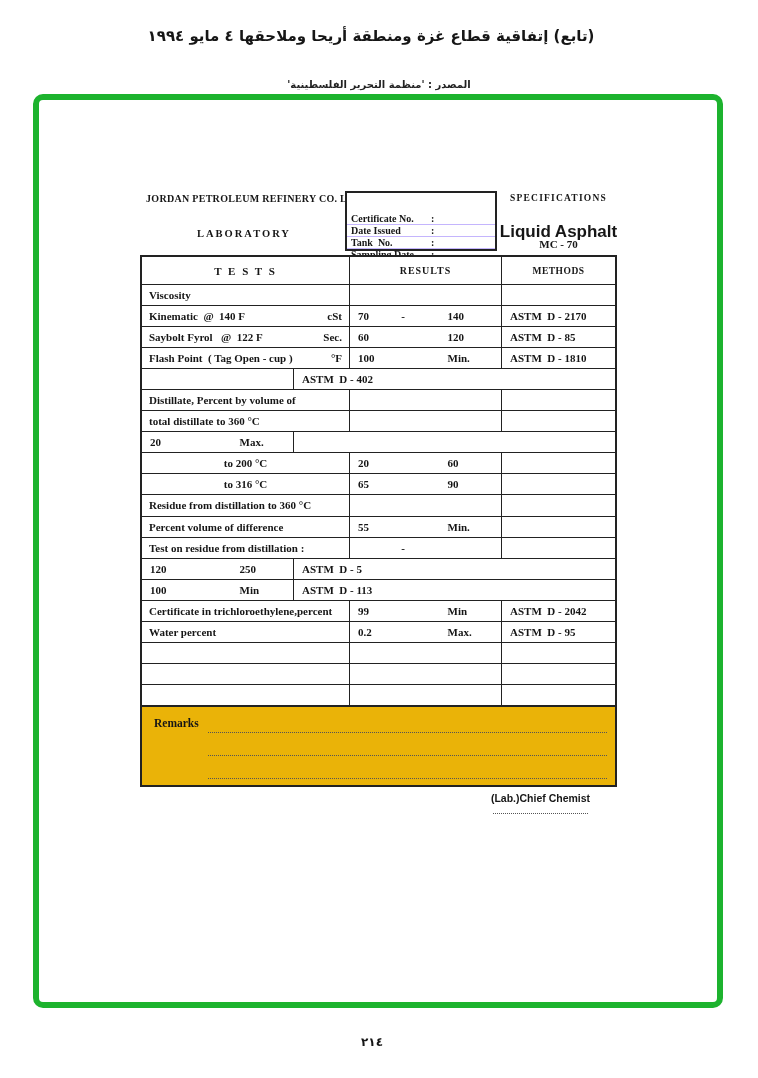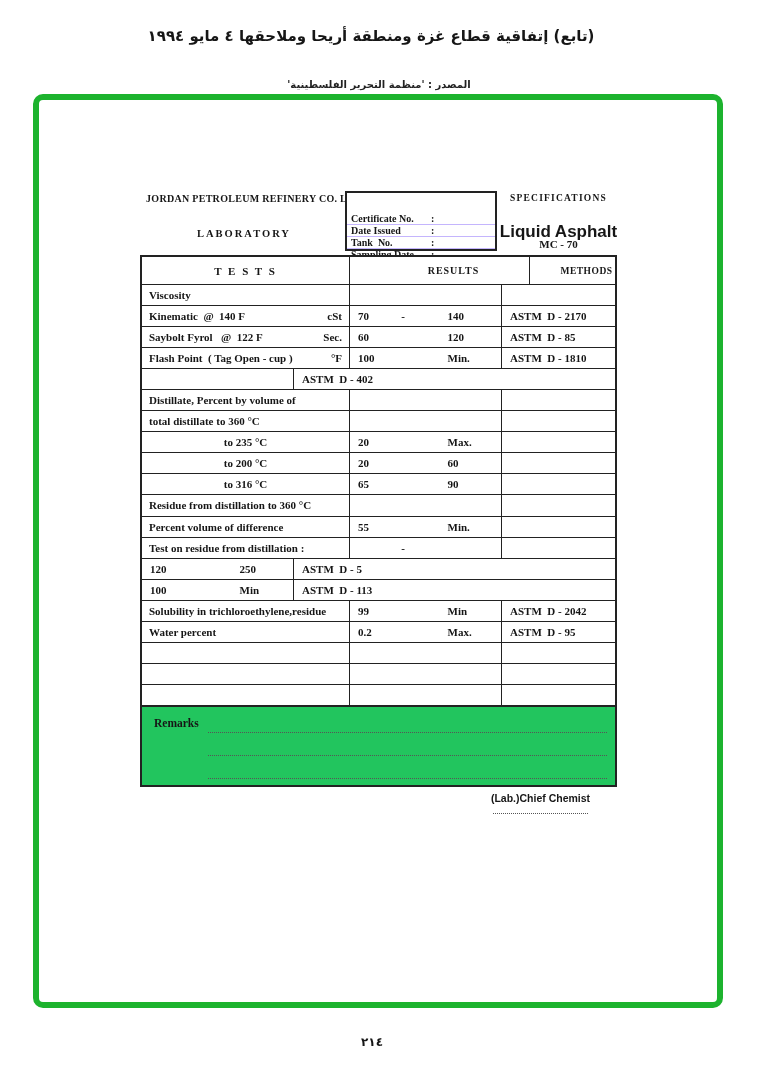--- a/index.html
+++ b/index.html
@@ -30,41 +30,41 @@
 
   .spec-head { position: absolute; left: 500px; top: 193px; width: 117px; text-align: center;
                font-weight: bold; font-size: 9.5px; letter-spacing: 1.2px; }
   .spec-product { position: absolute; left: 492px; top: 222px; width: 133px; text-align: center;
                   font-weight: bold; font-size: 17px; font-family: "Liberation Sans", sans-serif; }
   .spec-grade { position: absolute; left: 492px; top: 238px; width: 133px; text-align: center;
                 font-weight: bold; font-size: 11px; }
 
   .table { position: absolute; left: 140px; top: 255px; width: 477px; height: 452px;
            border: 2px solid #222; display: flex; flex-direction: column; background: #fff; }
-  .t-head { display: flex; height: 28px; border-bottom: 1.6px solid #222; font-weight: bold; flex: none; gap: 28px; }
+  .t-head { display: flex; height: 28px; border-bottom: 1.6px solid #222; font-weight: bold; flex: none; }
   .t-head > div { display: flex; align-items: center; justify-content: center; }
   .h-test { width: 208px; border-right: 1.6px solid #222; font-size: 11px; letter-spacing: 2px; }
   .h-res  { width: 152px; border-right: 1.6px solid #222; font-size: 10px; letter-spacing: 1px; }
   .h-meth { flex: 1; font-size: 9.5px; letter-spacing: 0.5px; }
 
   #t-body { flex: 1; display: flex; flex-direction: column; }
   .t-row { flex: 1; display: flex; border-bottom: 1.4px solid #222; font-size: 11px; font-weight: bold; }
   .t-row:last-child { border-bottom: none; }
   .c-test { width: 208px; border-right: 1.4px solid #222; display: flex; align-items: center; padding: 0 7px; }
   .c-test.center { justify-content: center; }
   .test-label { white-space: pre; }
   .unit { margin-left: auto; white-space: pre; }
   .c-res { width: 152px; border-right: 1.4px solid #222; display: flex; align-items: center; }
   .r1 { width: 34%; padding-left: 8px; white-space: pre; }
   .rmid { width: 18%; white-space: pre; }
   .r2 { flex: 1; white-space: pre; margin-left: 19px; }
   .c-meth { flex: 1; display: flex; align-items: center; padding-left: 8px; white-space: pre; font-size: 11px; }
 
   .remarks { position: absolute; left: 140px; top: 705px; width: 477px; height: 82px;
-             border: 2px solid #222; background: #22c55e; }
+             border: 2px solid #222; background: #eab308; }
   .remarks-label { position: absolute; left: 12px; top: 10px; font-weight: bold; font-size: 11.5px; }
   .remark-line { position: absolute; left: 66px; right: 8px; border-bottom: 1.6px dotted #555; }
   .remark-line.l1 { top: 25px; }
   .remark-line.l2 { top: 48px; }
   .remark-line.l3 { top: 71px; }
 
   .signature { position: absolute; left: 478px; top: 792px; width: 125px; text-align: center;
                font-family: "Liberation Sans", sans-serif; font-weight: bold; font-size: 10.5px; }
   .sig-line { margin: 9px auto 0; width: 95px; border-bottom: 1.6px dotted #555; }
 
@@ -189,23 +189,20 @@
             <span class="test-label">total distillate to 360 °C</span>
           </div>
           <div class="c-res">
             <span class="r1"></span>
             <span class="rmid"></span>
             <span class="r2"></span>
           </div>
           <div class="c-meth"></div>
         </div>
         <div class="t-row">
-          <div class="c-test center">
-            <span class="test-label">to 235 °C</span>
-          </div>
           <div class="c-res">
             <span class="r1">20</span>
             <span class="rmid"></span>
             <span class="r2">Max.</span>
           </div>
           <div class="c-meth"></div>
         </div>
         <div class="t-row">
           <div class="c-test center">
             <span class="test-label">to 200 °C</span>
@@ -272,21 +269,21 @@
         <div class="t-row">
           <div class="c-res">
             <span class="r1">100</span>
             <span class="rmid"></span>
             <span class="r2">Min</span>
           </div>
           <div class="c-meth">ASTM  D - 113</div>
         </div>
         <div class="t-row">
           <div class="c-test">
-            <span class="test-label">Solubility in trichloroethylene,residue</span>
+            <span class="test-label">Certificate in trichloroethylene,percent</span>
           </div>
           <div class="c-res">
             <span class="r1">99</span>
             <span class="rmid"></span>
             <span class="r2">Min</span>
           </div>
           <div class="c-meth">ASTM  D - 2042</div>
         </div>
         <div class="t-row">
           <div class="c-test">

